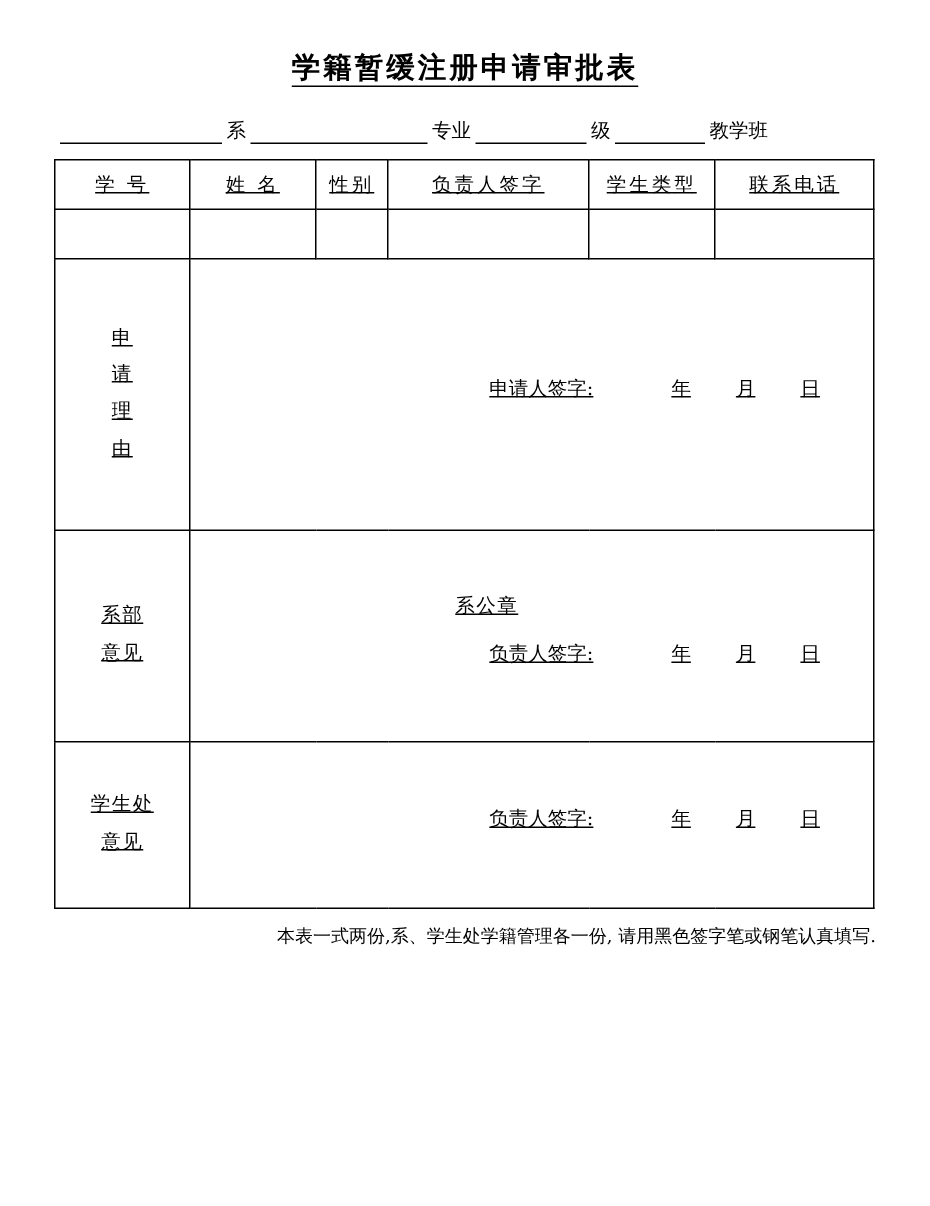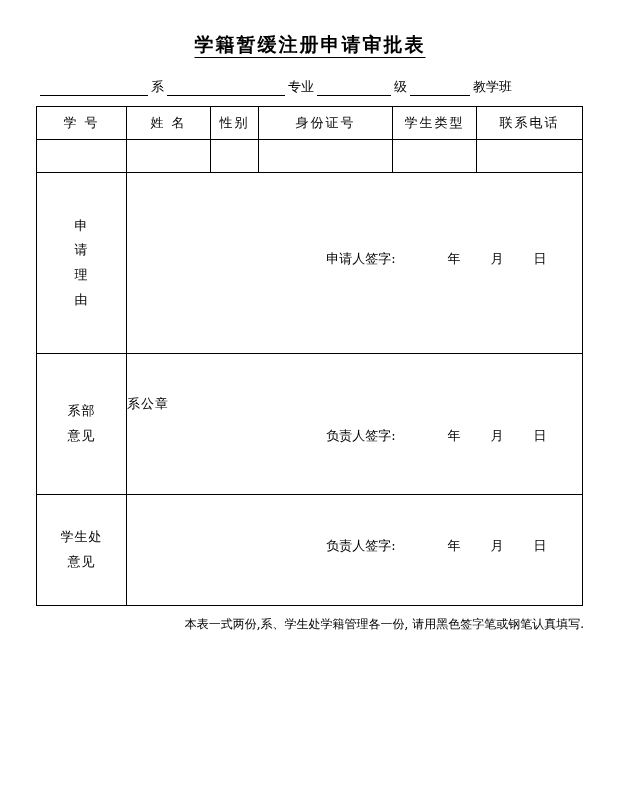--- a/index.html
+++ b/index.html
@@ -52,20 +52,21 @@
   .b4 { width: 60px; }
   .hlabel {
     padding: 0 3px 0 3px;
     white-space: nowrap;
   }
   table.form {
     border-collapse: collapse;
     width: 546px;
     table-layout: fixed;
     font-family: "DejaVu Serif", "Liberation Serif", serif;
+    text-decoration: underline;
   }
   table.form td {
     border: 1px solid #000;
     font-size: 13px;
     text-align: center;
     vertical-align: middle;
     padding: 0;
   }
   .hdr-row td {
     height: 32px;
@@ -95,21 +96,21 @@
   .sign-line {
     text-align: center;
     padding-left: 36%;
     padding-bottom: 8px;
     font-size: 13px;
     white-space: nowrap;
   }
   .sign-line .gap { display: inline-block; width: 52px; }
   .sign-line .gap-s { display: inline-block; width: 30px; }
   .stamp {
-    text-align: left;
+    text-align: center;
     padding-right: 60px;
     padding-bottom: 14px;
     font-size: 13px;
     letter-spacing: 1px;
   }
   .footnote {
     font-family: "DejaVu Serif", "Liberation Serif", serif;
     font-size: 12px;
     margin-top: 10px;
     padding-left: 2px;
@@ -146,21 +147,21 @@
       <col style="width:134px">
       <col style="width:84px">
       <col style="width:106px">
     </colgroup>
 
     <tbody>
         <tr class="hdr-row">
       <td>学  号</td>
       <td>姓  名</td>
       <td>性别</td>
-      <td>身份证号</td>
+      <td>负责人签字</td>
       <td>学生类型</td>
       <td>联系电话</td>
     </tr>
 
     <tr class="empty-row">
       <td></td>
       <td></td>
       <td></td>
       <td></td>
       <td></td>

